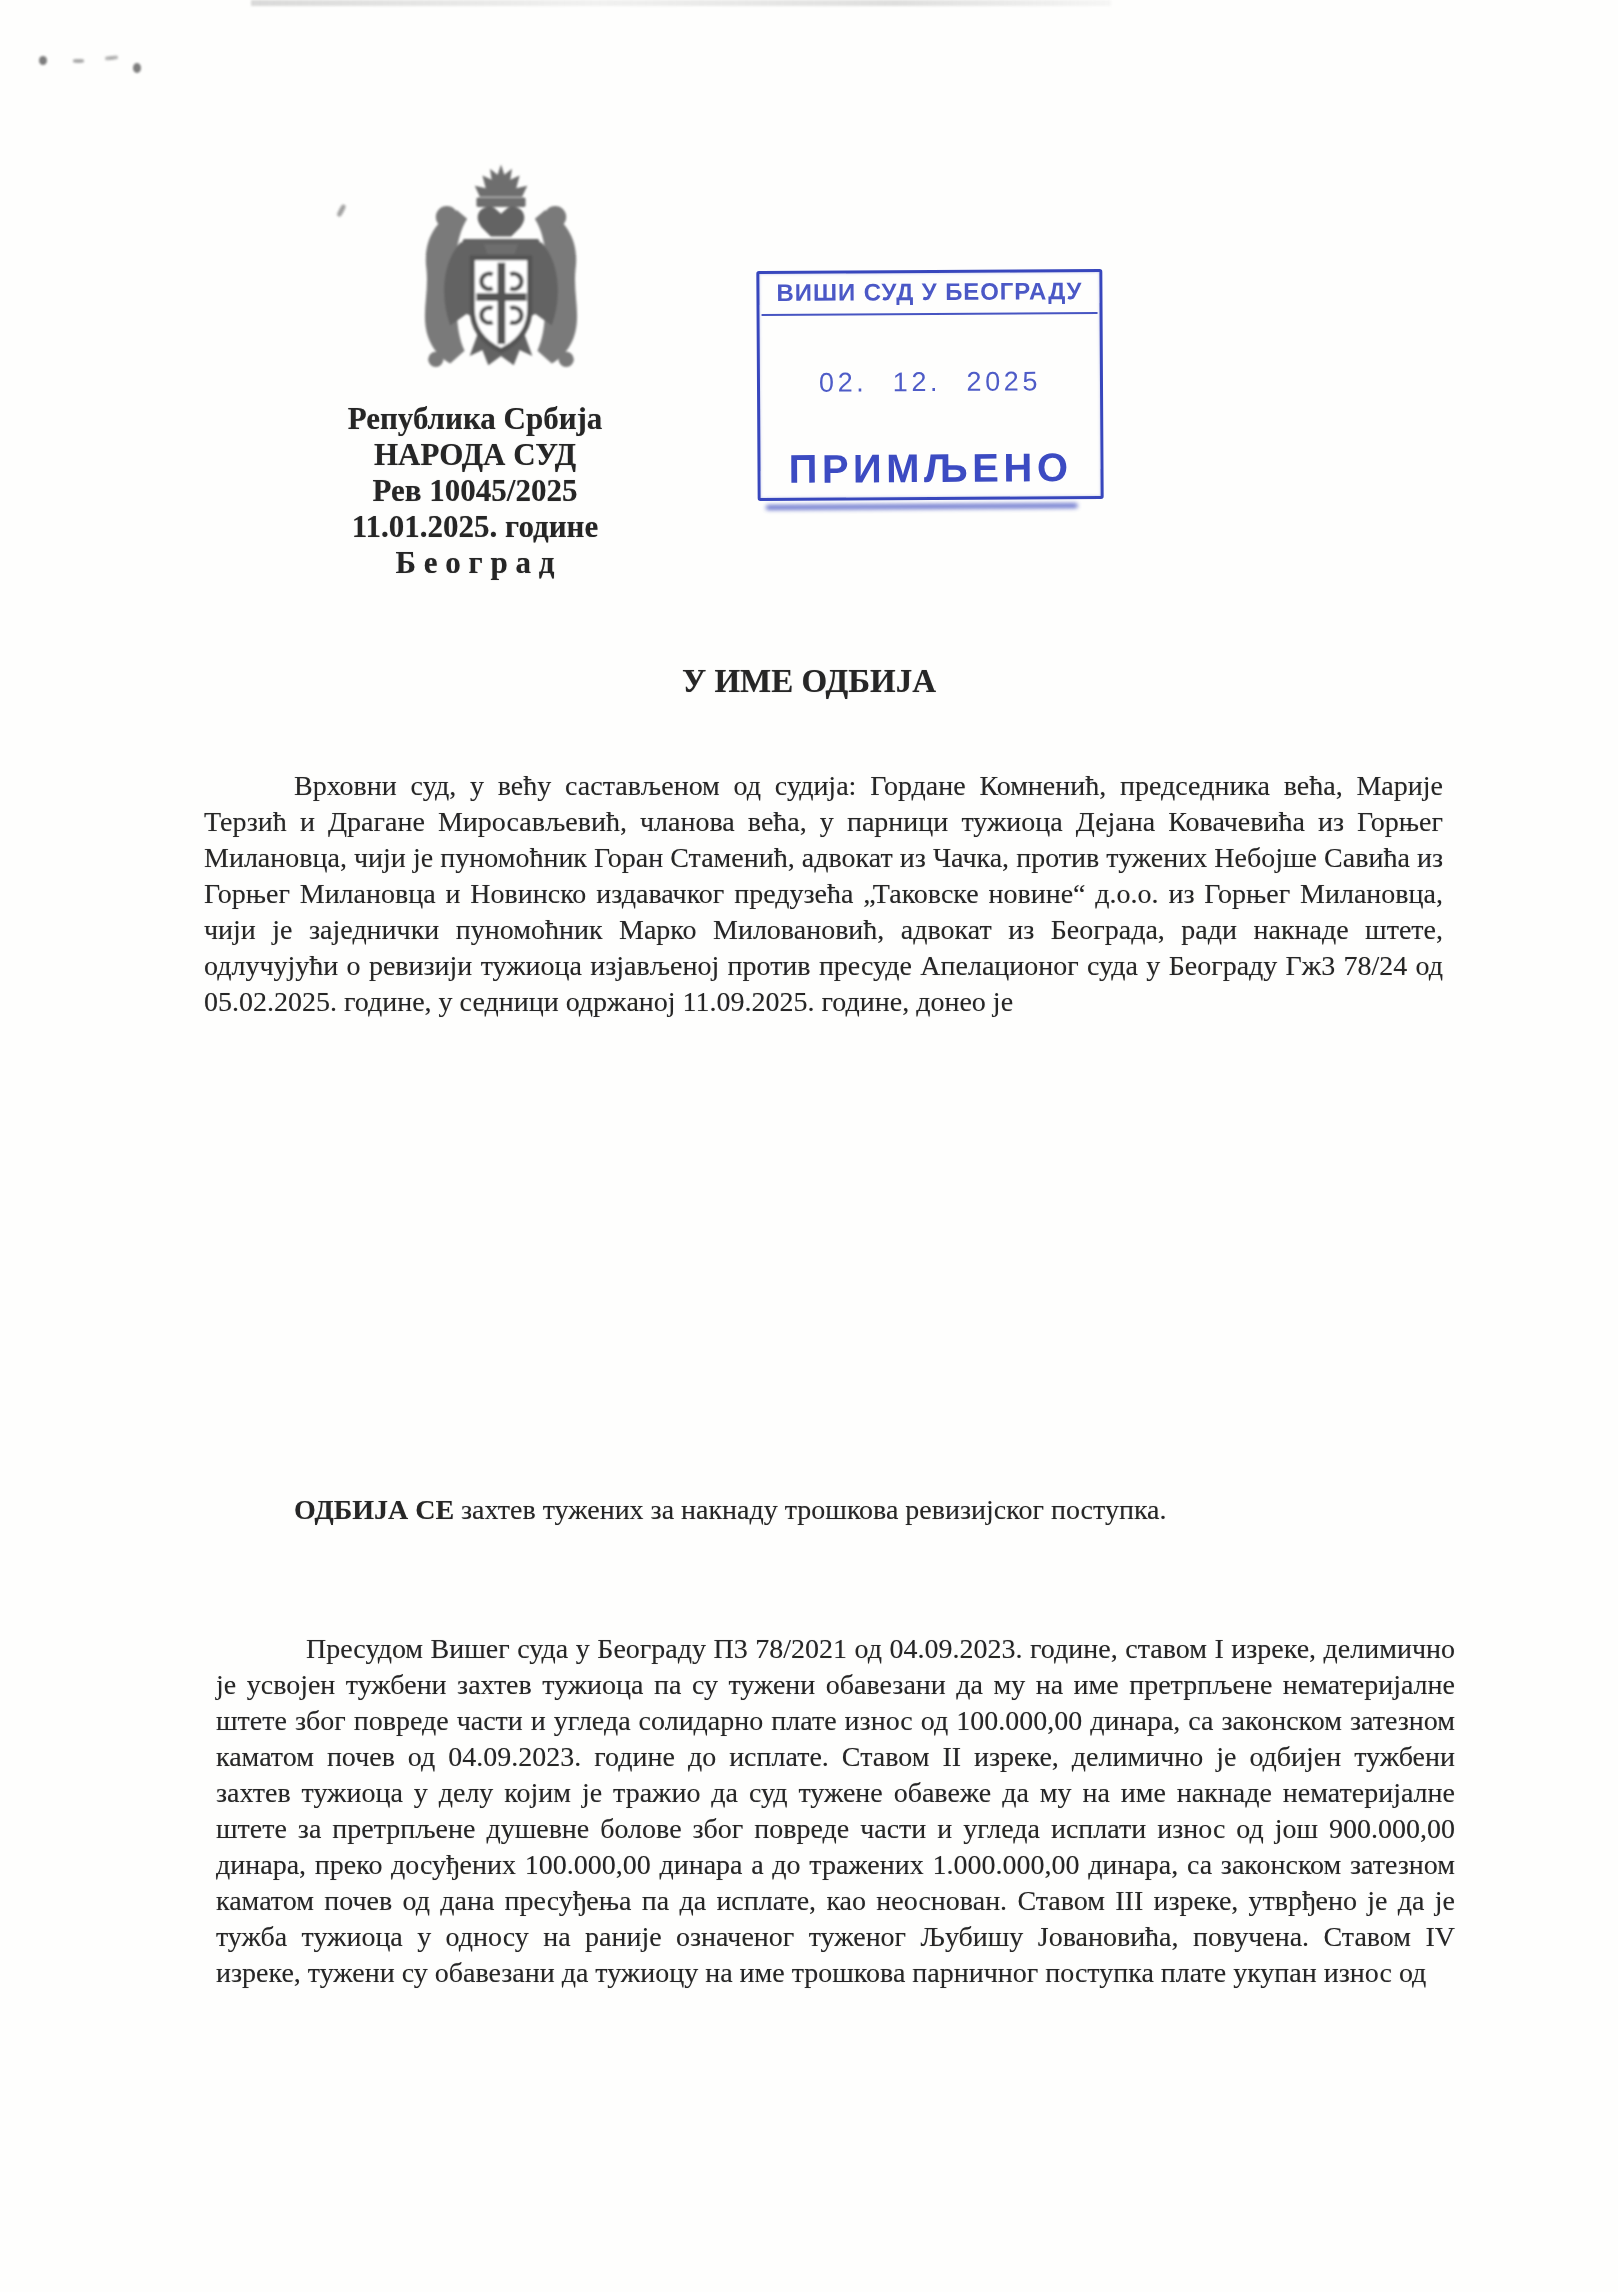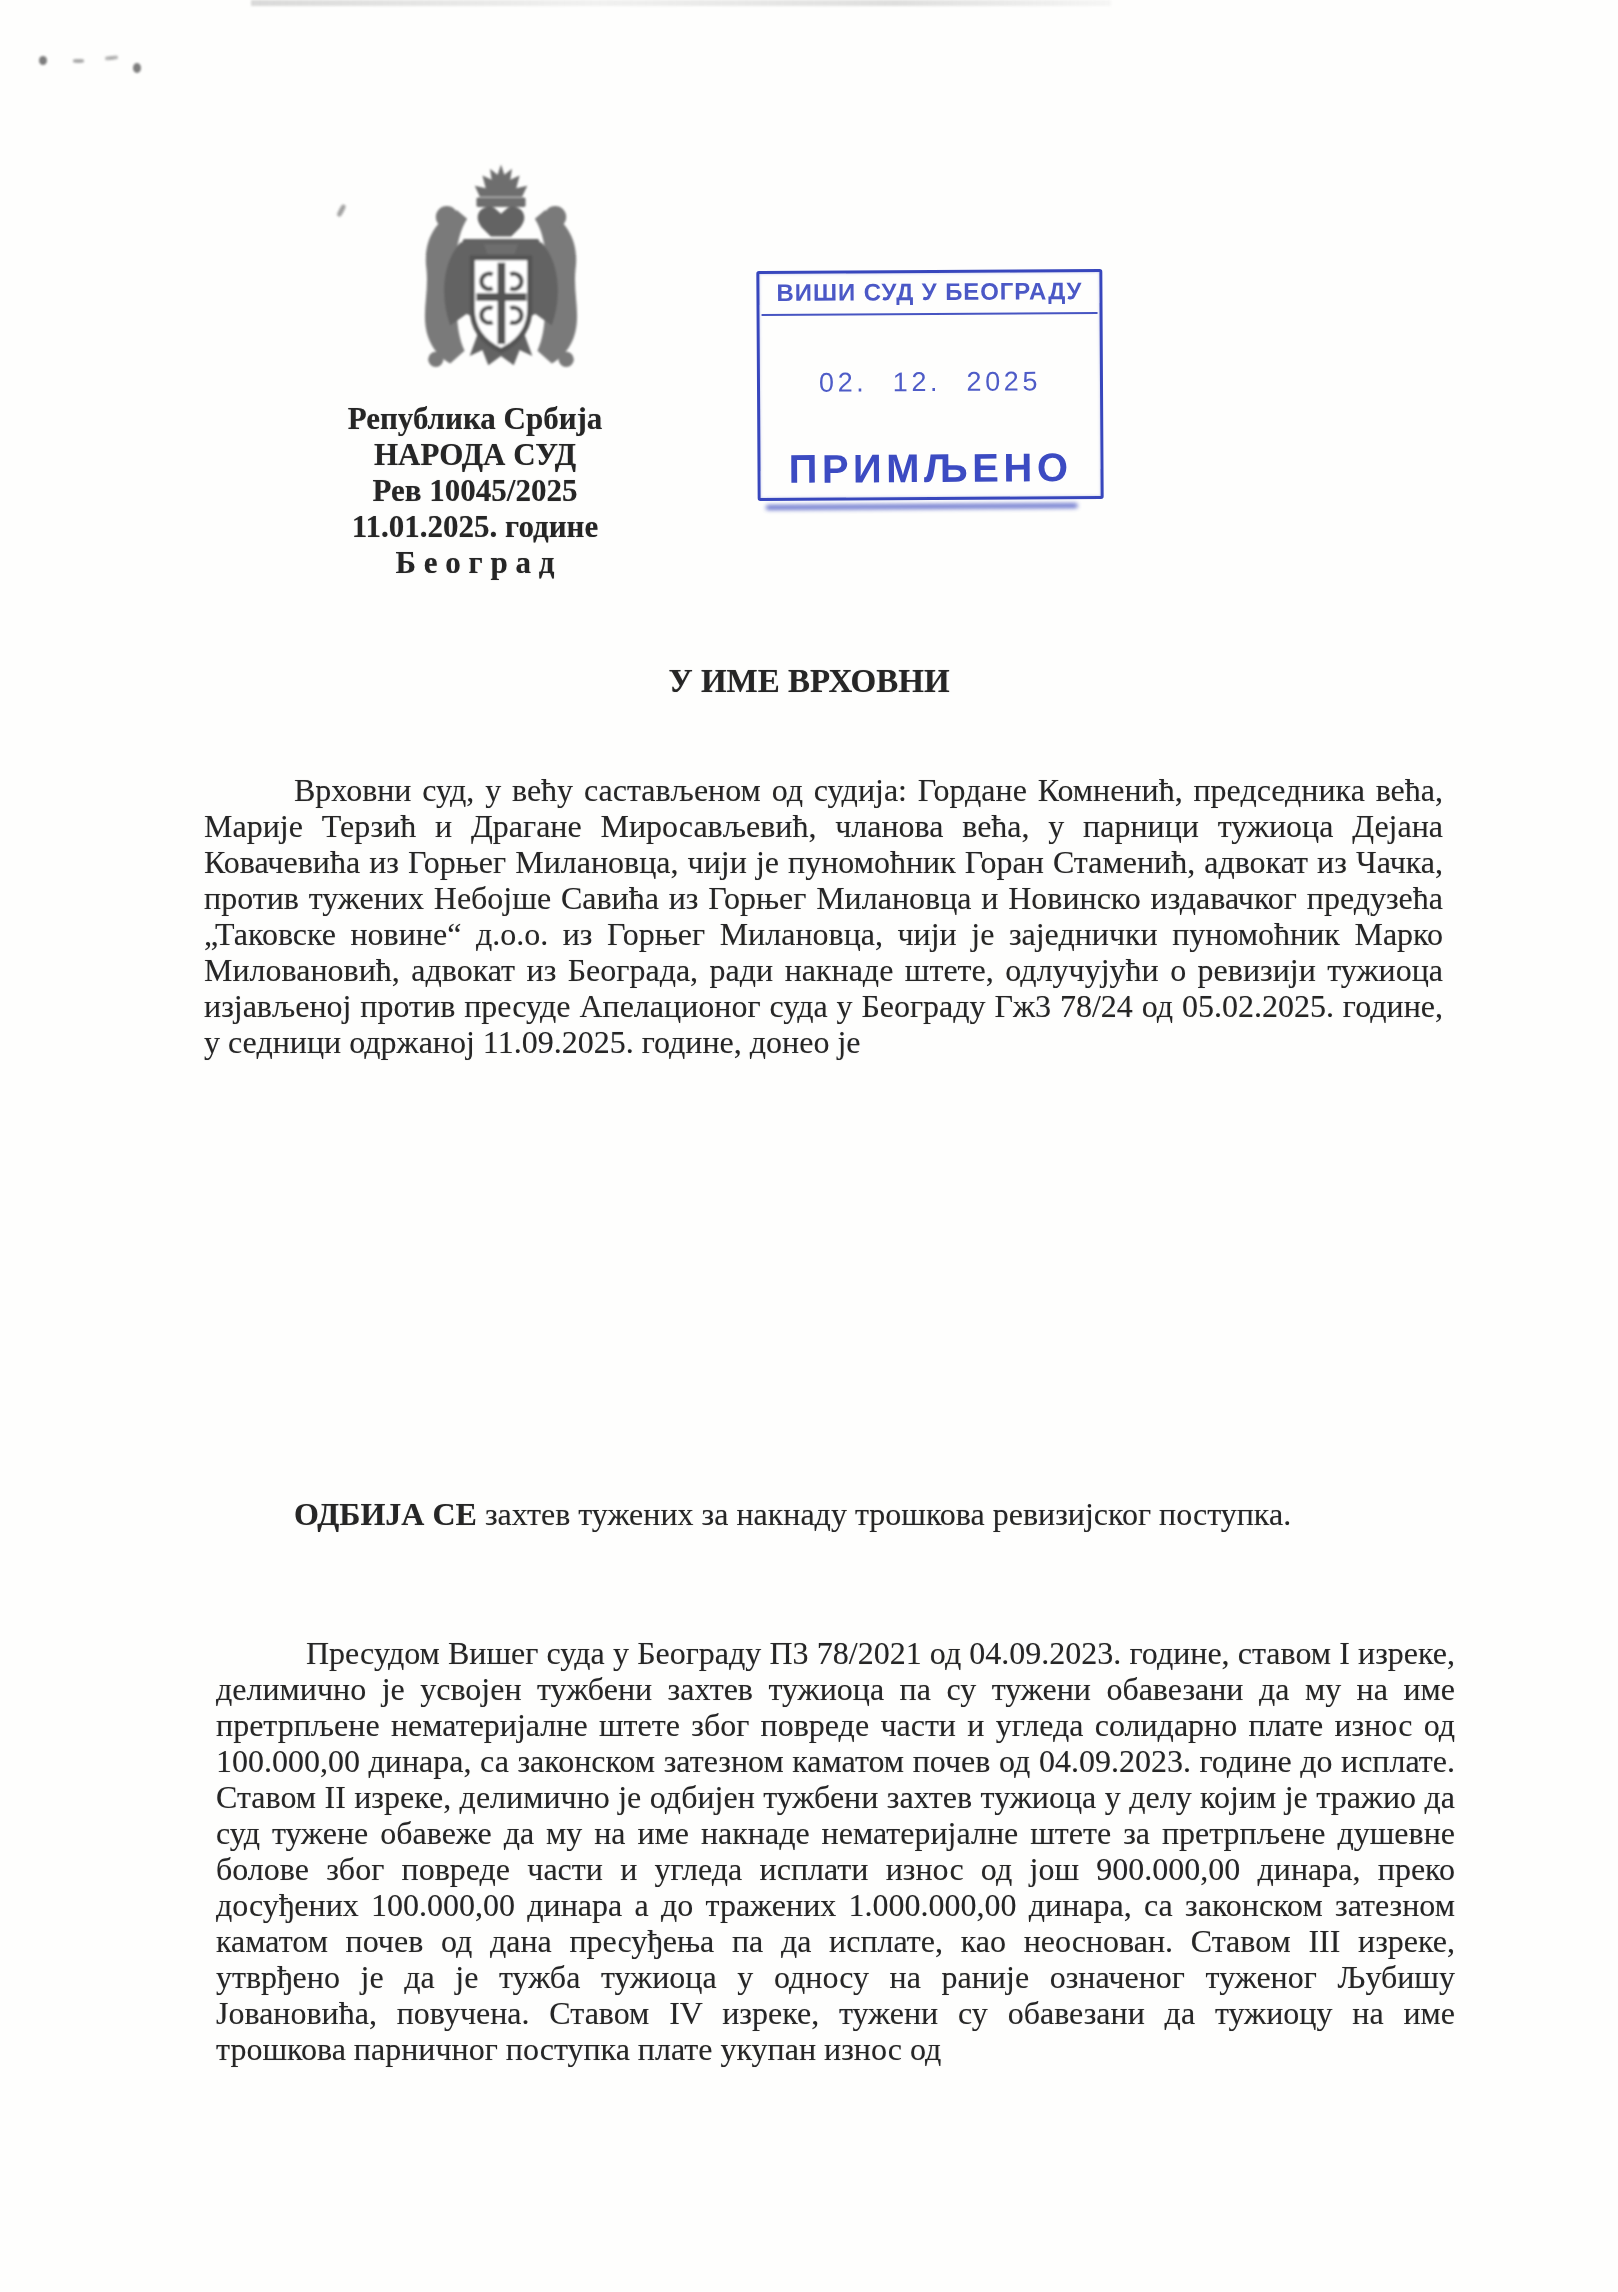--- a/index.html
+++ b/index.html
@@ -67,21 +67,21 @@
     font-size: 40px; font-weight: bold; letter-spacing: 4.5px; white-space: nowrap;
   }
   
   .doc-title {
     position: absolute; left: 0; top: 663px; width: 1618px;
     text-align: center; font-size: 33px; font-weight: bold;
     text-shadow: 0 0 0.9px rgba(20,20,20,.4);
   }
   .para {
     position: absolute; left: 204px; width: 1239px;
-    font-size: 32px; line-height: 36px;
+    font-size: 28px; line-height: 36px;
     text-align: justify;
     text-shadow: 0 0 0.9px rgba(20,20,20,.3);
   }
   .indent { text-indent: 90px; }
   .center-heading {
     position: absolute; left: 0; width: 1618px; text-align: center;
     font-size: 32px; font-weight: bold;
     text-shadow: 0 0 0.9px rgba(20,20,20,.4);
     white-space: nowrap;
   }
@@ -158,21 +158,21 @@
     <div>11.01.2025. године</div>
     <div>Б е о г р а д</div>
   </div>
 
   <div class="stamp">
     <div class="stamp-court">ВИШИ СУД У БЕОГРАДУ</div>
     <div class="stamp-date">02. 12. 2025</div>
     <div class="stamp-received">ПРИМЉЕНО</div>
   </div>
 
-  <div class="doc-title">У ИМЕ ВРХОВНИ</div>
+  <div class="doc-title">У ИМЕ ОДБИЈА</div>
 
   <p class="para indent" id="intro-para">Врховни суд, у већу састављеном од судија: Гордане Комненић, председника већа, Марије Терзић и Драгане Миросављевић, чланова већа, у парници тужиоца Дејана Ковачевића из Горњег Милановца, чији је пуномоћник Горан Стаменић, адвокат из Чачка, против тужених Небојше Савића из Горњег Милановца и Новинско издавачког предузећа „Таковске новине“ д.о.о. из Горњег Милановца, чији је заједнички пуномоћник Марко Миловановић, адвокат из Београда, ради накнаде штете, одлучујући о ревизији тужиоца изјављеној против пресуде Апелационог суда у Београду Гж3 78/24 од 05.02.2025. године, у седници одржаној 11.09.2025. године, донео је</p>
 
 
 
   <p class="para indent" id="ruling-2"><span class="lead">ОДБИЈА СЕ</span><span> захтев тужених за накнаду трошкова ревизијског поступка.</span></p>
 
 
   <p class="para indent" id="reason-para">Пресудом Вишег суда у Београду П3 78/2021 од 04.09.2023. године, ставом I изреке, делимично је усвојен тужбени захтев тужиоца па су тужени обавезани да му на име претрпљене нематеријалне штете због повреде части и угледа солидарно плате износ од 100.000,00 динара, са законском затезном каматом почев од 04.09.2023. године до исплате. Ставом II изреке, делимично је одбијен тужбени захтев тужиоца у делу којим је тражио да суд тужене обавеже да му на име накнаде нематеријалне штете за претрпљене душевне болове због повреде части и угледа исплати износ од још 900.000,00 динара, преко досуђених 100.000,00 динара а до тражених 1.000.000,00 динара, са законском затезном каматом почев од дана пресуђења па да исплате, као неоснован. Ставом III изреке, утврђено је да је тужба тужиоца у односу на раније означеног туженог Љубишу Јовановића, повучена. Ставом IV изреке, тужени су обавезани да тужиоцу на име трошкова парничног поступка плате укупан износ од</p>
 

